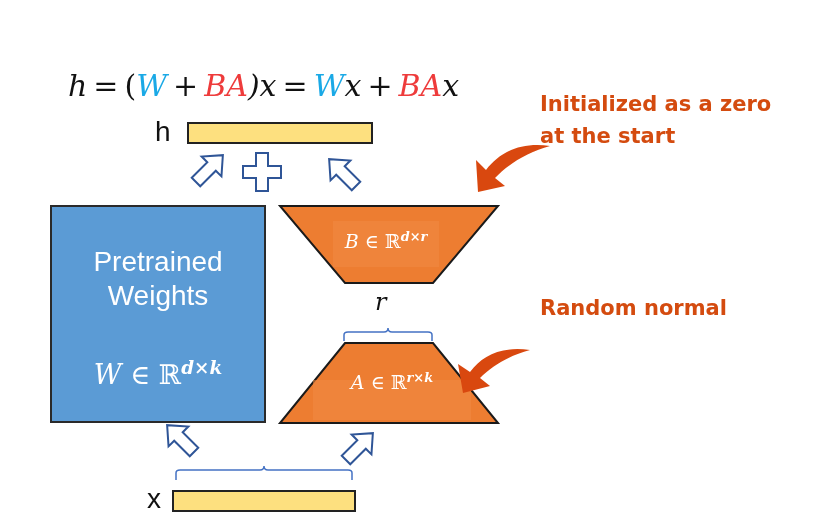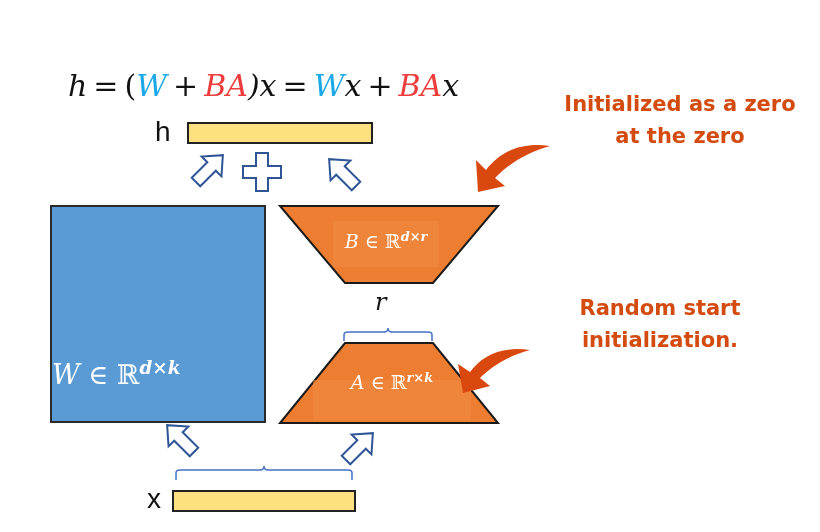--- a/index.html
+++ b/index.html
@@ -8,42 +8,46 @@
     .math { font-family: "DejaVu Serif", serif; font-style: italic; }
     .formula { left: 68px; top: 24px; font-size: 30px; color: #111; white-space: nowrap; margin-top: 44px; }
     .formula .op { font-style: normal; margin: 0 6px; }
     .formula .par { font-style: normal; }
     .blue { color: #1aa9e6; }
     .red { color: #ee3b3b; }
     .bar { background: #fde07f; border: 2px solid #222; box-sizing: border-box; }
     .vec-label { font-family: "Liberation Sans", sans-serif; font-size: 28px; color: #111; }
     .wbox { left: 50px; top: 205px; width: 216px; height: 218px; background: #5b9bd5; border: 2px solid #2a2a2a; box-sizing: border-box; }
     .wtitle { position: absolute; left: 0; right: 0; top: 38px; text-align: center; color: #fff; font-family: "Liberation Sans", sans-serif; font-size: 28px; line-height: 34px; }
-    .wmath { position: absolute; left: 0; right: 0; top: 150px; text-align: left; color: #fff; font-size: 27px; }
+    .wmath { position: absolute; left: 0; right: 0; top: 150px; text-align: center; color: #fff; font-size: 27px; }
     .sup { font-size: 0.68em; vertical-align: 0.55em; font-weight: bold; font-style: italic; }
     .trap-label { color: #fff; font-size: 19px; text-align: center; white-space: nowrap; }
-    .note { font-family: "DejaVu Sans", sans-serif; font-weight: bold; color: #d44b0f; text-align: center; font-size: 21px; line-height: 32px; }
+    .note { font-family: "DejaVu Sans", sans-serif; font-weight: bold; color: #d44b0f; font-size: 21px; line-height: 32px; }
     .note .m { font-family: "DejaVu Serif", serif; font-style: italic; }
     .note .mb { font-family: "DejaVu Serif", serif; font-weight: bold; color: #111; }
     .r-label { left: 375px; top: 288px; font-size: 24px; color: #111; }
   </style>
 </head>
 <body>
 
 <div class="abs formula math">
   <span>h</span><span class="op">=</span><span class="par">(</span><span class="blue">W</span><span class="op">+</span><span class="red">BA</span><span>)x</span><span class="op">=</span><span class="blue">W</span><span>x</span><span class="op">+</span><span class="red">BA</span><span>x</span>
 </div>
 
 <div class="abs vec-label" style="left:155px; top:116px;">h</div>
 <div class="abs bar" style="left:187px; top:122px; width:186px; height:22px;"></div>
 
 <div class="abs vec-label" style="left:147px; top:483px;">x</div>
 <div class="abs bar" style="left:172px; top:490px; width:184px; height:22px;"></div>
 
 <div class="abs wbox">
+  <div class="wtitle">
+    <div>Pretrained</div>
+    <div>Weights</div>
+  </div>
   <div class="wmath math">
     <span>W</span>
     <span style="font-style:normal">∈</span>
     <span style="font-style:normal">ℝ</span><span class="sup">d×k</span>
   </div>
 </div>
 
 <svg class="abs" style="left:0; top:0;" width="820" height="532">
 
   <polygon points="280,206 498,206 433,283 345,283" fill="#ed7d31" stroke="#1a1a1a" stroke-width="2"></polygon>
@@ -86,19 +90,18 @@
 <div class="abs trap-label math" style="left:313px; top:370px; width:158px;">
   <span>A</span>
   <span style="font-style:normal">∈</span>
   <span style="font-style:normal">ℝ</span><span class="sup">r×k</span>
 </div>
 
 <div class="abs r-label math">r</div>
 
 <div class="abs note" style="left:540px; top:88px; width:280px;">
   <div>Initialized as a zero</div>
-  <div>at the zero</div>
+  <div>at the start</div>
 </div>
 
 <div class="abs note" style="left:540px; top:292px; width:240px;">
-  <div>Random start</div>
-  <div>initialization.</div>
+  <div>Random normal</div>
 </div>
 
 </body></html>

